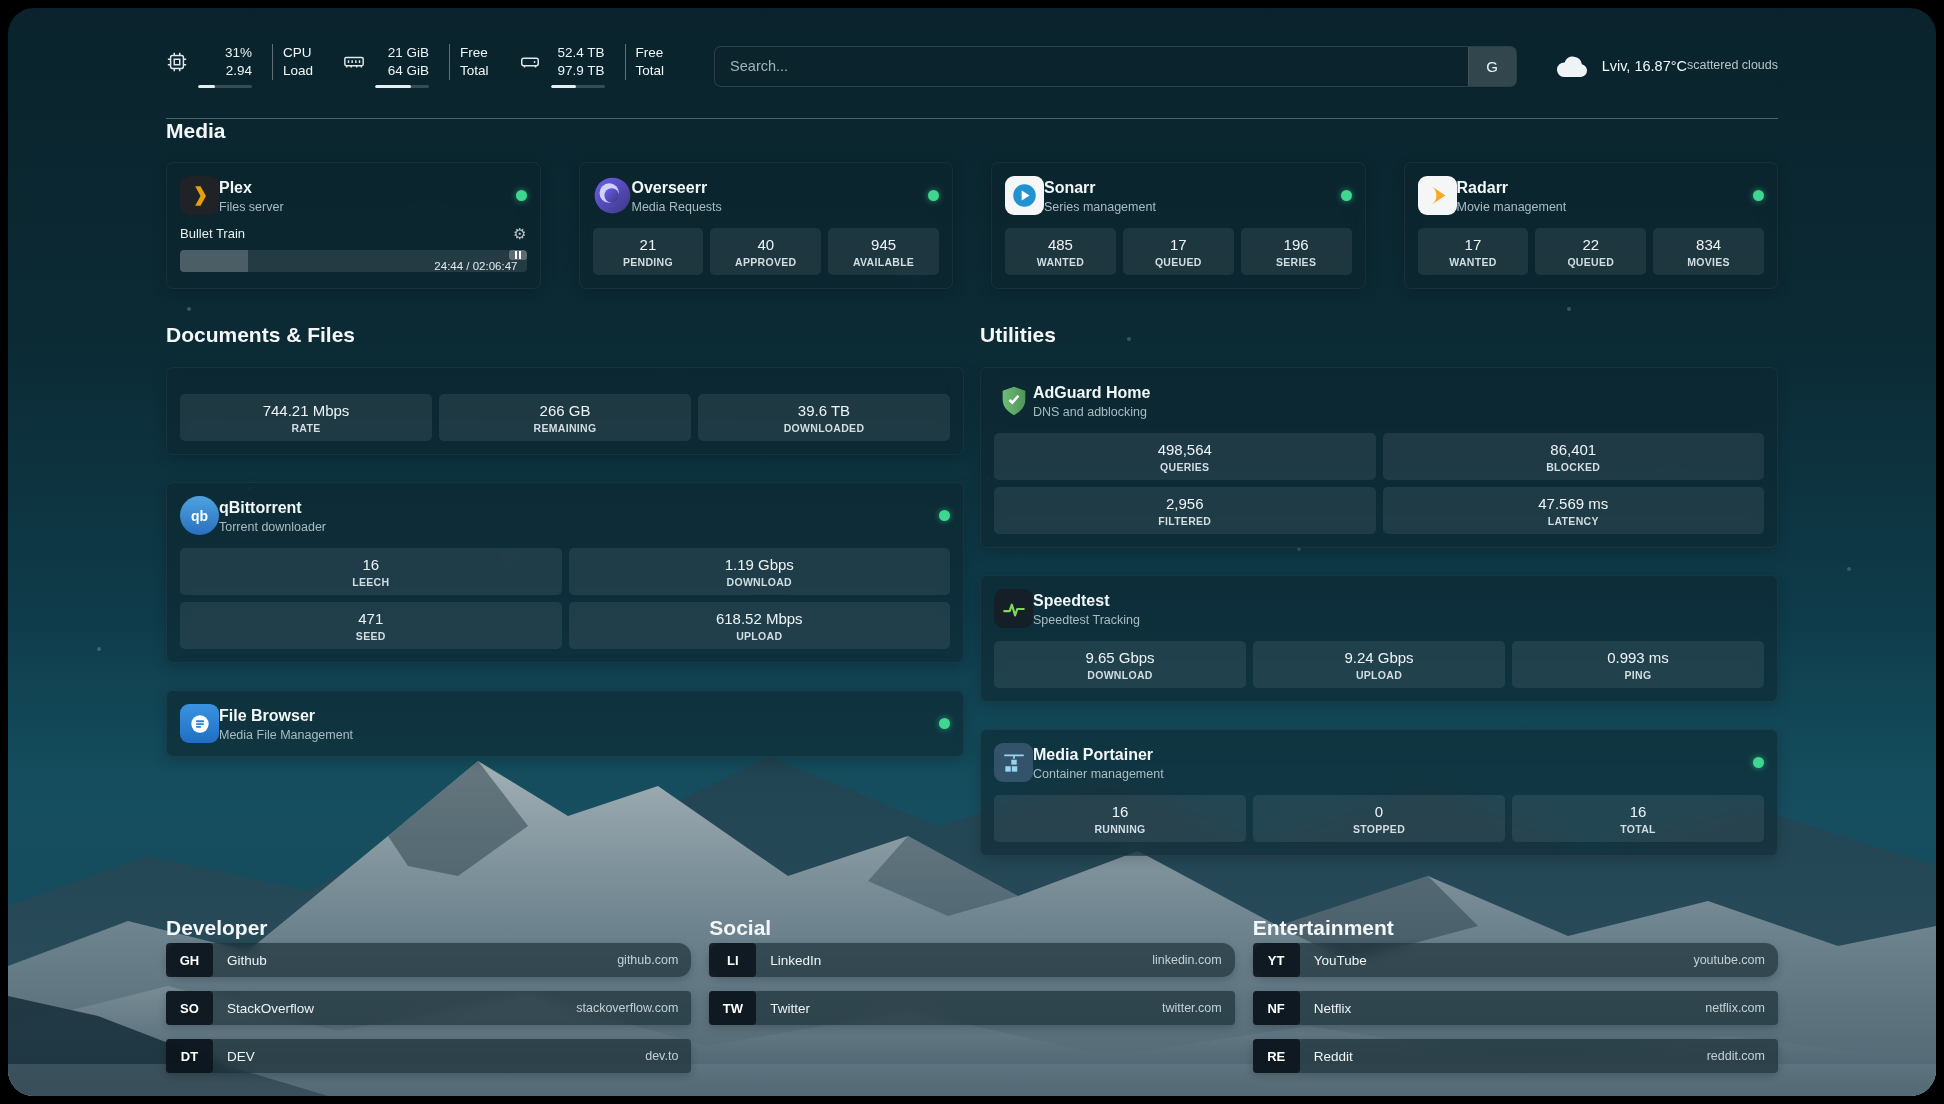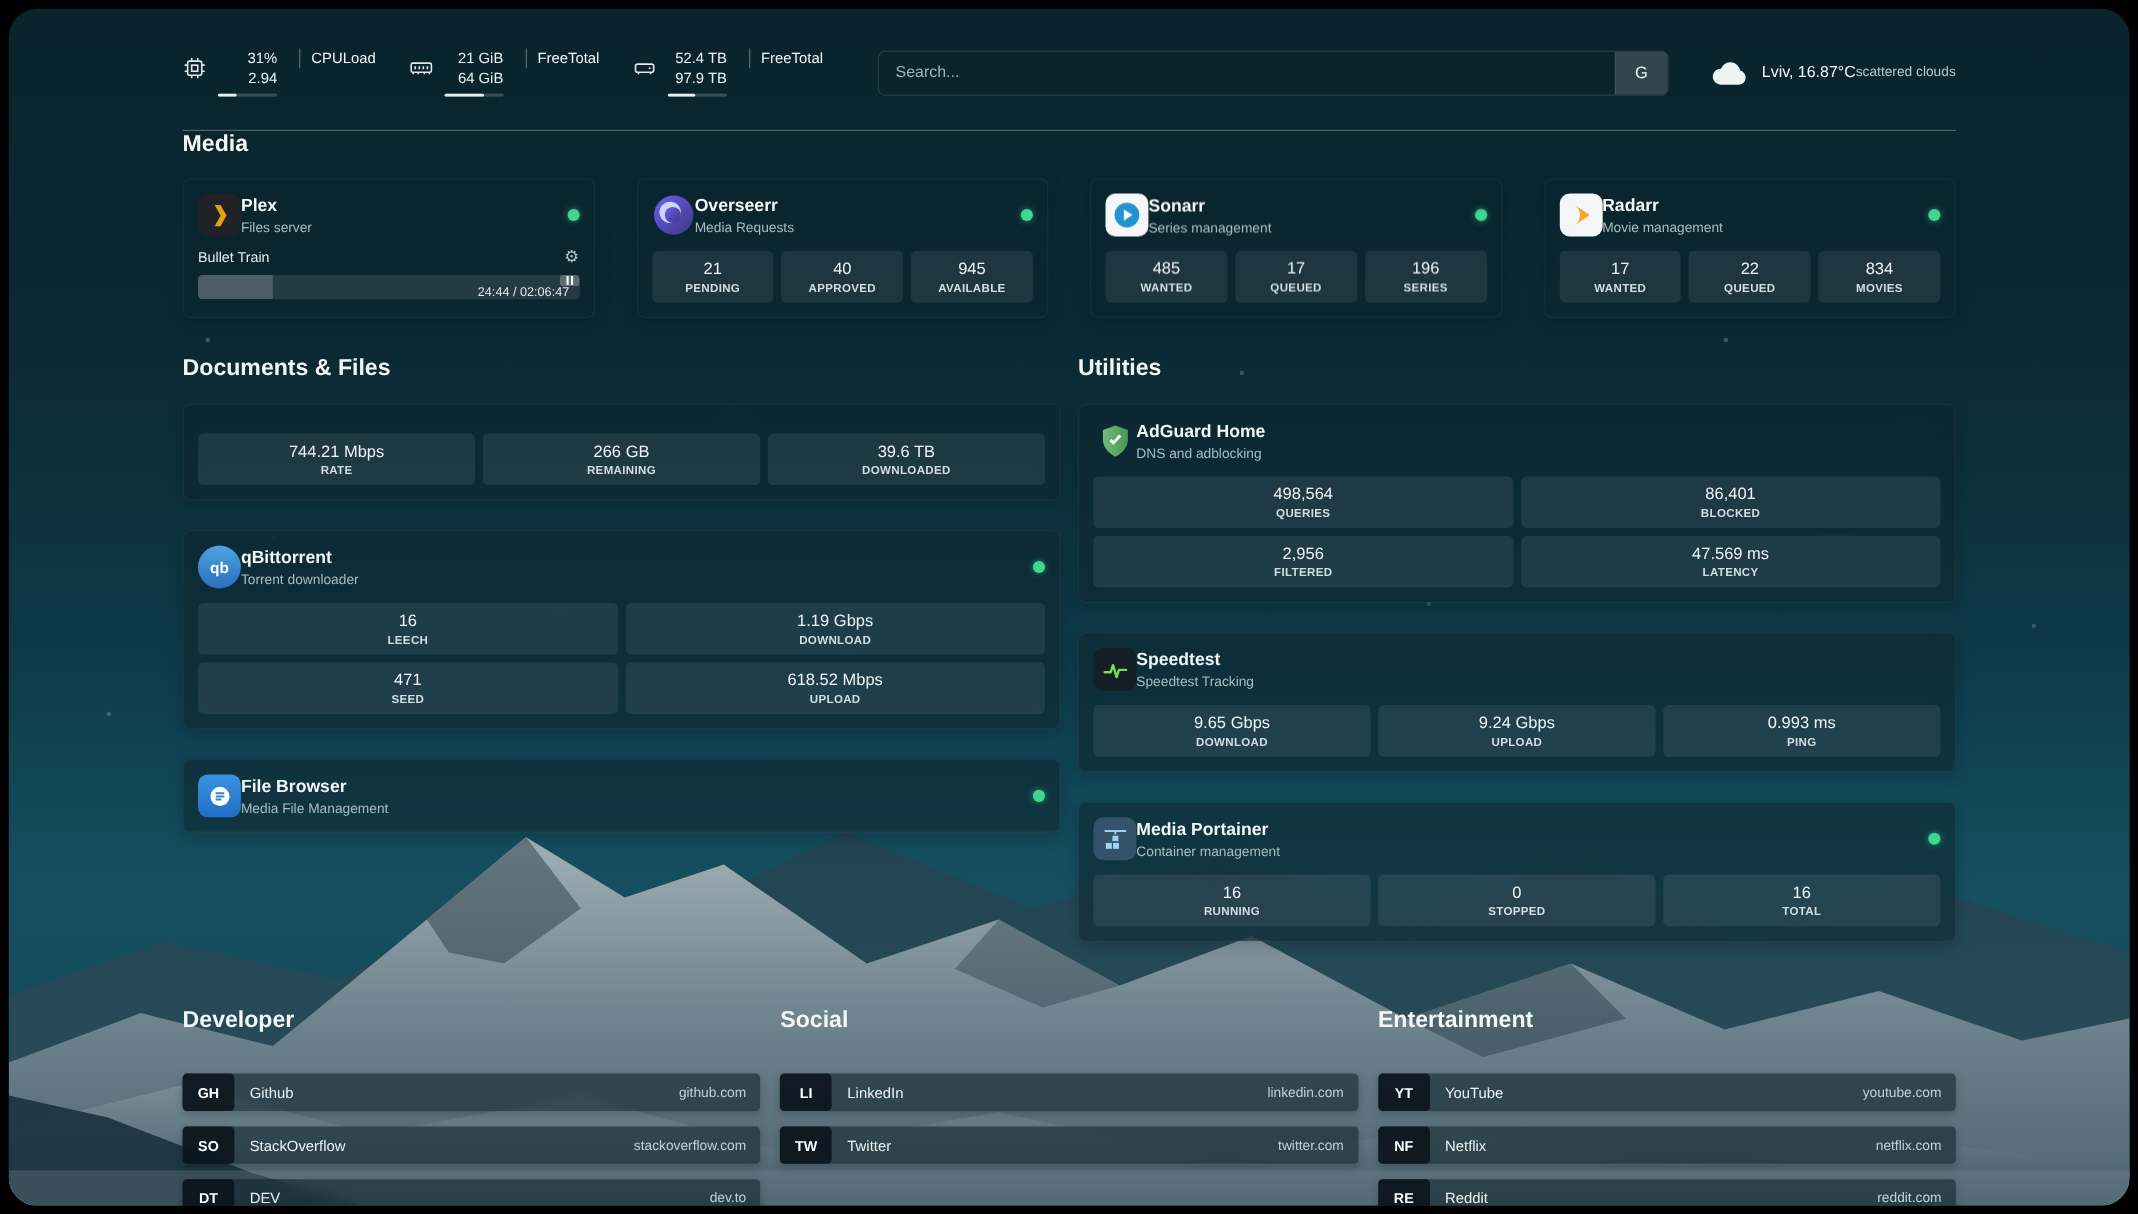--- a/index.html
+++ b/index.html
@@ -22,21 +22,21 @@
 
   
   .topbar { display:flex; align-items:center; padding-top:36px; }
   .tb-stats { display:flex; gap:30px; align-items:center; }
   .tb-group { display:flex; align-items:flex-start; gap:10px; }
   .tb-icon { margin-top:7px; flex-shrink:0; }
   .tb-values { display:flex; flex-direction:column; min-width:54px; text-align:right; }
   .tb-val { font-size:13.5px; color:#ecf3f5; line-height:18px; white-space:nowrap; }
   .tb-bar { margin-top:5px; height:3px; background:rgba(255,255,255,0.18); border-radius:2px; overflow:hidden; }
   .tb-fill { display:block; height:100%; background:#e7eef0; border-radius:2px; }
-  .tb-labels { display:flex; flex-direction:row; border-left:1px solid rgba(255,255,255,0.35); padding-left:10px; margin-left:10px; }
+  .tb-labels { display:flex; flex-direction:column; border-left:1px solid rgba(255,255,255,0.35); padding-left:10px; margin-left:10px; }
   .tb-label { font-size:13.5px; color:#f2f7f8; line-height:18px; }
 
   .searchbar { flex:1; margin:0 38px 0 50px; height:41px; display:flex; align-items:center;
                background:rgba(13,36,45,0.72); border:1px solid rgba(255,255,255,0.13); border-radius:7px; overflow:hidden; }
   .searchbar input { flex:1; background:transparent; border:none; outline:none; color:#e7eef0; font-size:14.5px;
                      padding:0 15px; font-family:"Liberation Sans", sans-serif; }
   .searchbar input::placeholder { color:#9fb3ba; }
   .search-btn { width:48px; height:100%; background:rgba(255,255,255,0.16); border:none; border-left:1px solid rgba(255,255,255,0.08);
                 color:#f0f5f6; font-size:15px; cursor:pointer; font-family:inherit; }
 
@@ -83,21 +83,21 @@
   .pause-btn { position:relative; margin-left:7px; width:18px; height:14px; background:rgba(255,255,255,0.25);
                border:none; border-radius:3px; cursor:pointer; display:flex; align-items:center; justify-content:center; gap:2px; }
   .pause-btn i { display:block; width:2px; height:8px; background:#fff; }
   .plex-time { position:relative; margin-left:auto; margin-right:9px; font-size:11.5px; color:#e2ebee; }
 
   
   .links-grid { display:grid; grid-template-columns:repeat(3,1fr); gap:18px; margin-top:60px; }
   .link-row { display:flex; align-items:center; height:34px; background:rgba(9,29,37,0.55); border-radius:4px;
               margin-top:14px; backdrop-filter:blur(6px); cursor:pointer; text-decoration:none;
               box-shadow:0 3px 8px rgba(0,0,0,0.2); }
-  .links-col .link-row:first-of-type { margin-top:36px; }
+  .links-col .link-row:first-of-type { margin-top:3px;border-radius:13px; }
   .abbr { width:47px; height:34px; background:rgba(11,19,29,0.88); border-radius:4px; color:#fff; font-size:13px;
           font-weight:700; display:flex; align-items:center; justify-content:center; flex-shrink:0; }
   .link-name { margin-left:14px; font-size:13.5px; color:#eef3f5; }
   .link-url { margin-left:auto; margin-right:13px; font-size:12.5px; color:#c3d1d6; }
 
   
   .icon-plex { background:#1f2226; }
   .icon-white { background:#f4f6f7; }
   .icon-round { border-radius:50%; }
   .icon-nzbget { background:radial-gradient(circle at 35% 30%, #58b558, #2f7d33); color:#fff; font-size:8.5px; font-weight:700; }

